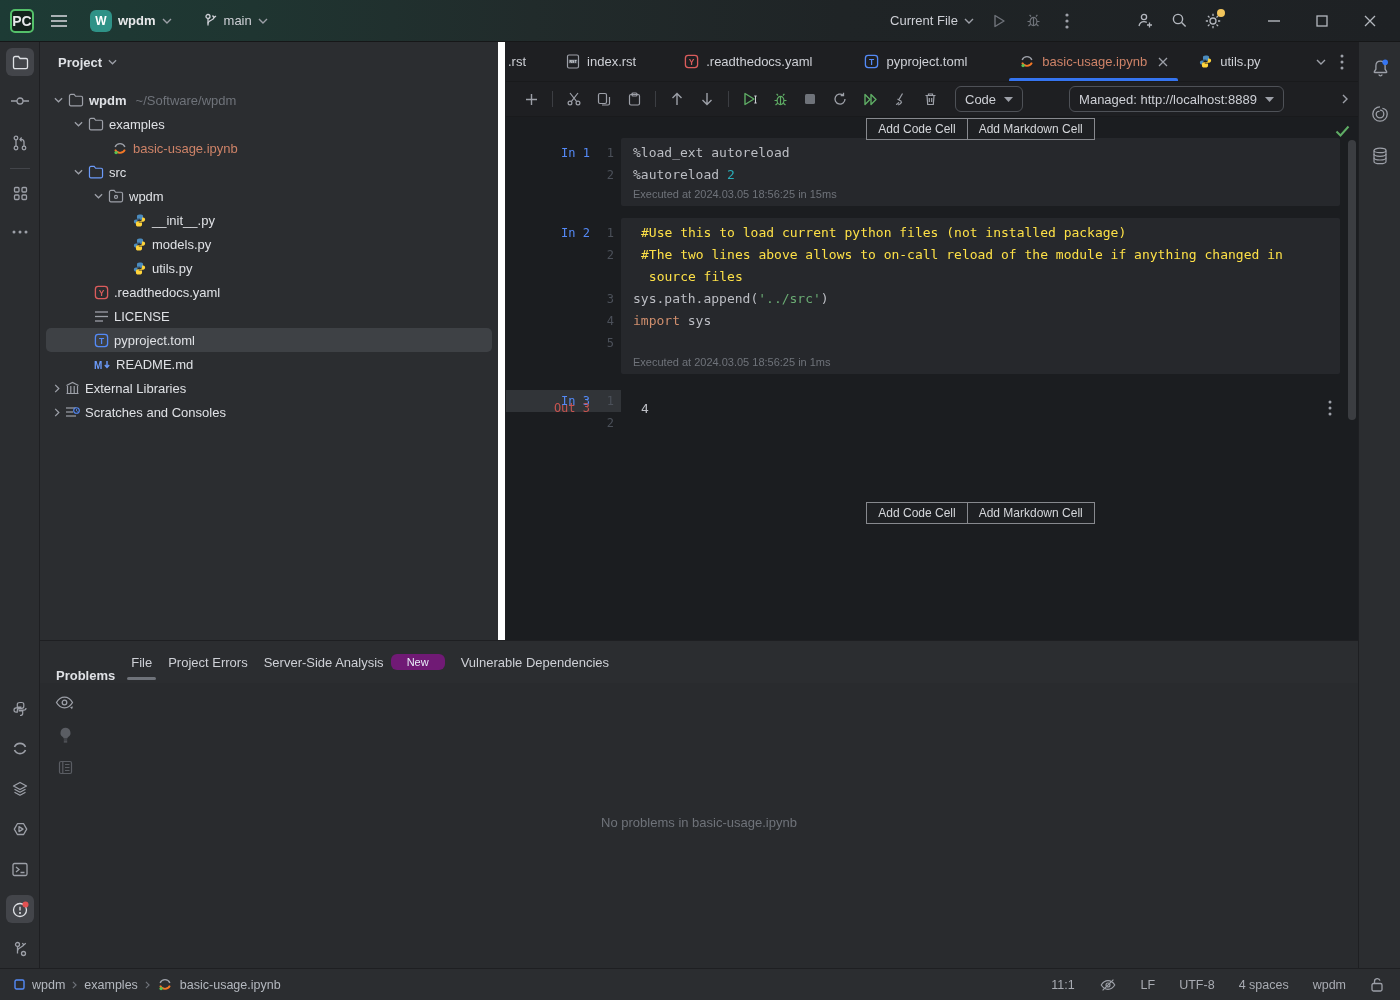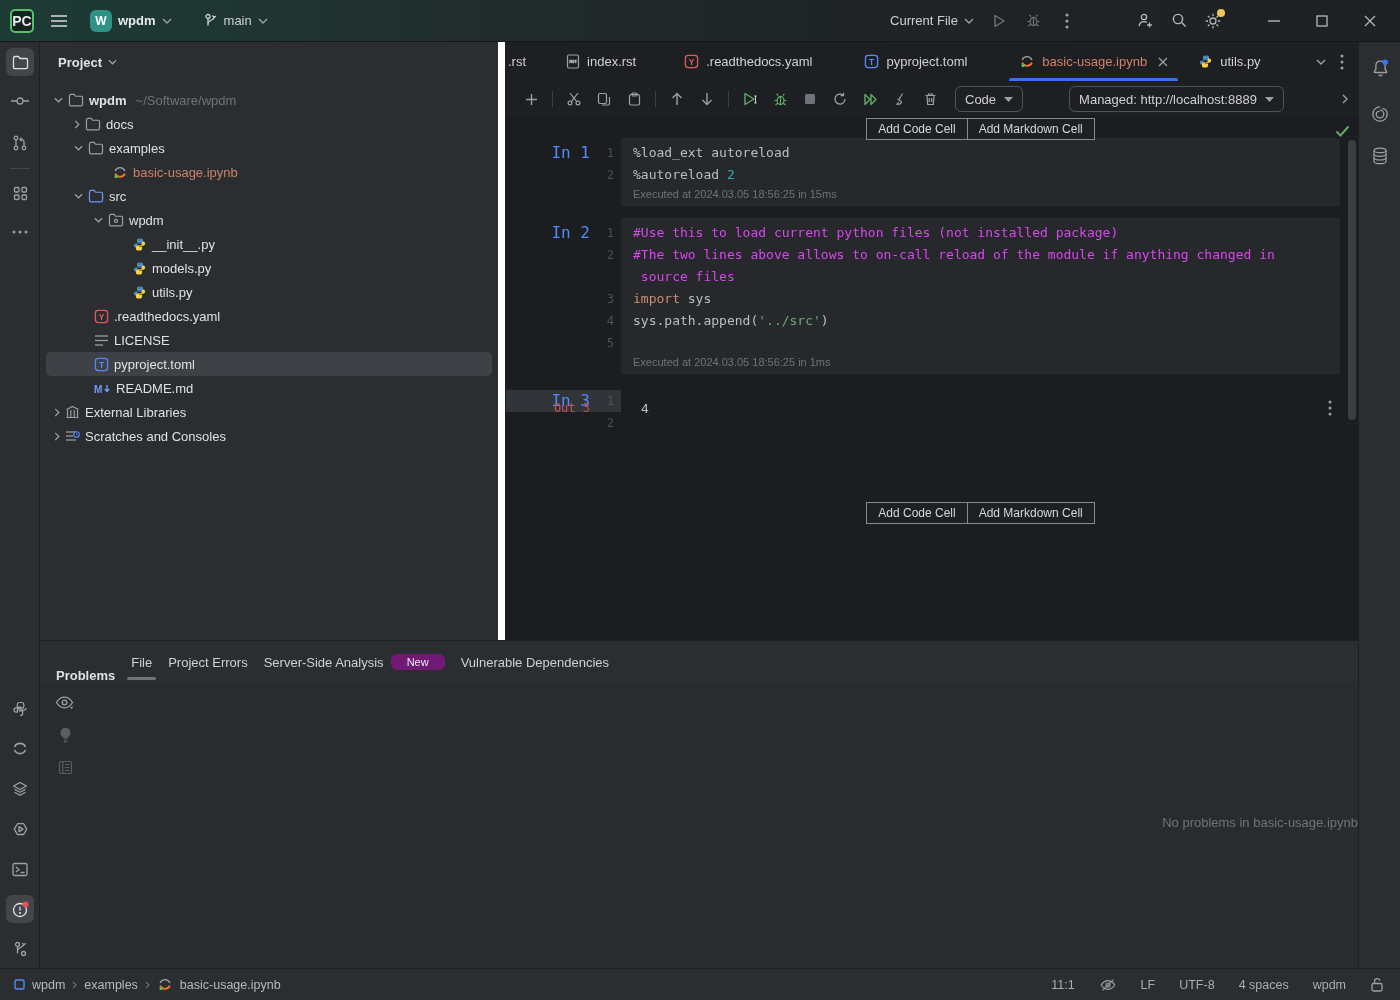--- a/index.html
+++ b/index.html
@@ -75,32 +75,32 @@
 
   
   #nbarea{ position:absolute; left:0; top:75px; right:0; bottom:0; background:#1B1D20; }
   .addbtns{ position:absolute; left:115px; right:18px; display:flex; justify-content:center; z-index:3;}
   .addbtn{ font-size:12px; color:#D5D7DB; background:#1E2023; border:1px solid #87898E;
     padding:3px 11px; line-height:14px;}
   .addbtn + .addbtn{ margin-left:-1px; }
 
   .cellwrap{ position:relative; }
   .gut-in{ position:absolute; left:0; top:4px; width:84px; text-align:right;
-    font-size:16px; line-height:22px; color:#548AF7;}
+    font-size:12px; line-height:22px; color:#548AF7;}
   .gut-nums{ position:absolute; left:84px; top:4px; width:24px; text-align:right;
     font-size:12px; line-height:22px; color:#4B5059;}
   .gut-nums div{ height:22px; }
   .cellbox{ margin-left:115px; margin-right:18px; background:#26282C; border-left:2px solid transparent;
     padding:4px 10px 2px 10px; border-radius:2px;}
   .cellbox.active{ border-left-color:#549159; }
   .cline{ height:22px; line-height:22px; font-size:13px; white-space:pre; color:#BCBEC4;}
   .cline.hl{ background:#313438; margin:0 -10px; padding:0 10px;}
   .hl-gutter{ position:absolute; left:0; top:4px; width:115px; height:22px; background:#313438;}
   .execline{ height:18px; line-height:16px; font-size:11px; color:#6F737A; font-family:"Liberation Sans",sans-serif;}
-  .tk-kw{ color:#CF8E6D; } .tk-str{ color:#6AAB73; } .tk-num{ color:#2AACB8; } .tk-com{ color:#d946ef; }
+  .tk-kw{ color:#CF8E6D; } .tk-str{ color:#6AAB73; } .tk-num{ color:#2AACB8; } .tk-com{ color:#fde047;margin-left:8px; }
 
   .outrow{ position:relative; display:flex; align-items:center; height:24px; }
   .out-label{ width:84px; text-align:right; font-size:12px; color:#C75450; }
   .out-val{ margin-left:51px; font-size:13px; color:#BCBEC4; }
   .nbscroll{ position:absolute; right:2px; top:23px; width:8px; height:280px; background:#55585D; opacity:.55; border-radius:4px;}
   .nbcheck{ position:absolute; top:8px; right:8px; }
   .out-kebab{ position:absolute; right:26px; top:0; color:#9DA0A8;}
 
   
   #rightbar{ position:absolute; right:0; top:0; width:42px; height:926px; background:#2B2D30;
@@ -113,21 +113,21 @@
     border-top:1px solid #1E1F22;}
   .bp-tabs{ height:42px; display:flex; align-items:flex-end; gap:16px; padding-left:16px;}
   .bp-title{ font-weight:700; color:#DFE1E5; }
   .bp-tab{ position:relative; color:#CED0D6; height:42px; display:flex; align-items:center; gap:7px;}
   .bp-tab.sel::after{ content:""; position:absolute; left:-4px; right:-4px; bottom:3px; height:3px;
     background:#6F737A; border-radius:2px;}
   .newbadge{ background:#701a75; color:#E8EDF8; font-size:11px; padding:2px 16px; border-radius:6px;}
   .bp-body{ position:absolute; left:0; top:42px; right:0; bottom:0; background:#292B2E;}
   .bp-tools{ position:absolute; left:12px; top:12px; width:26px; display:flex; flex-direction:column; gap:16px;
     color:#9DA0A8; align-items:center;}
-  .bp-empty{ position:absolute; left:0; right:0; top:132px; text-align:right; color:#6F737A;}
+  .bp-empty{ position:absolute; left:0; right:0; top:132px; text-align:center; color:#6F737A;}
 
   
   #statusbar{ position:absolute; left:0; bottom:0; width:1400px; height:32px; background:#2B2D30;
     border-top:1px solid #1E1F22; display:flex; align-items:center; color:#A8ABB2; font-size:12.5px;}
   .sb-left{ display:flex; align-items:center; gap:7px; padding-left:14px; flex:1;}
   .sb-right{ display:flex; align-items:center; gap:24px; padding-right:16px;}
   .crumb{ color:#B4B8BF; }
 </style>
 </head>
 <body>
@@ -363,29 +363,20 @@
       <svg width="9" height="6" viewBox="0 0 10 6">
           <path d="M1 1l4 4 4-4" stroke="#9DA0A8" stroke-width="1.4" fill="none"></path>
         </svg>
       <svg width="16" height="14" viewBox="0 0 17 15">
           <path d="M1.5 3.2c0-1 .7-1.7 1.6-1.7h3.4l1.6 2h6c.9 0 1.4.7 1.4 1.6v7c0 1-.6 1.6-1.5 1.6h-11c-.9 0-1.5-.7-1.5-1.6z" stroke="#9DA0A8" stroke-width="1.3" fill="none"></path>
         </svg>
       <span class="tlbl b">wpdm</span>
       <span class="tpath">~/Software/wpdm</span>
     </div>
     <div class="trow" style="padding-left:34px">
-      <svg width="6" height="9" viewBox="0 0 6 10">
-          <path d="M1 1l4 4-4 4" stroke="#9DA0A8" stroke-width="1.4" fill="none"></path>
-        </svg>
-      <svg width="16" height="14" viewBox="0 0 17 15">
-          <path d="M1.5 3.2c0-1 .7-1.7 1.6-1.7h3.4l1.6 2h6c.9 0 1.4.7 1.4 1.6v7c0 1-.6 1.6-1.5 1.6h-11c-.9 0-1.5-.7-1.5-1.6z" stroke="#9DA0A8" stroke-width="1.3" fill="none"></path>
-        </svg>
-      <span class="tlbl">docs</span>
-    </div>
-    <div class="trow" style="padding-left:34px">
       <svg width="9" height="6" viewBox="0 0 10 6">
           <path d="M1 1l4 4 4-4" stroke="#9DA0A8" stroke-width="1.4" fill="none"></path>
         </svg>
       <svg width="16" height="14" viewBox="0 0 17 15">
           <path d="M1.5 3.2c0-1 .7-1.7 1.6-1.7h3.4l1.6 2h6c.9 0 1.4.7 1.4 1.6v7c0 1-.6 1.6-1.5 1.6h-11c-.9 0-1.5-.7-1.5-1.6z" stroke="#9DA0A8" stroke-width="1.3" fill="none"></path>
         </svg>
       <span class="tlbl">examples</span>
     </div>
     <div class="trow" style="padding-left:72px">
       <svg width="16" height="15" viewBox="0 0 18 16">
@@ -697,22 +688,22 @@
           <div>2</div>
           <div></div>
           <div>3</div>
           <div>4</div>
           <div>5</div>
         </div>
         <div class="cellbox">
           <div class="cline"><span class="tk-com">#Use this to load current python files (not installed package)</span></div>
           <div class="cline"><span class="tk-com">#The two lines above allows to on-call reload of the module if anything changed in</span></div>
           <div class="cline"><span class="tk-com"> source files</span></div>
+          <div class="cline"><span>sys.path.append(</span><span class="tk-str">'../src'</span><span>)</span></div>
           <div class="cline"><span class="tk-kw">import</span><span> sys</span></div>
-          <div class="cline"><span>sys.path.append(</span><span class="tk-str">'../src'</span><span>)</span></div>
           <div class="cline"><span></span></div>
           <div class="execline">Executed at 2024.03.05 18:56:25 in 1ms</div>
         </div>
       </div>
 
       <div class="cellwrap mono" style="margin-top:12px;">
         <div class="hl-gutter"></div>
         <div class="gut-in">In 3</div>
         <div class="gut-nums">
           <div>1</div>

